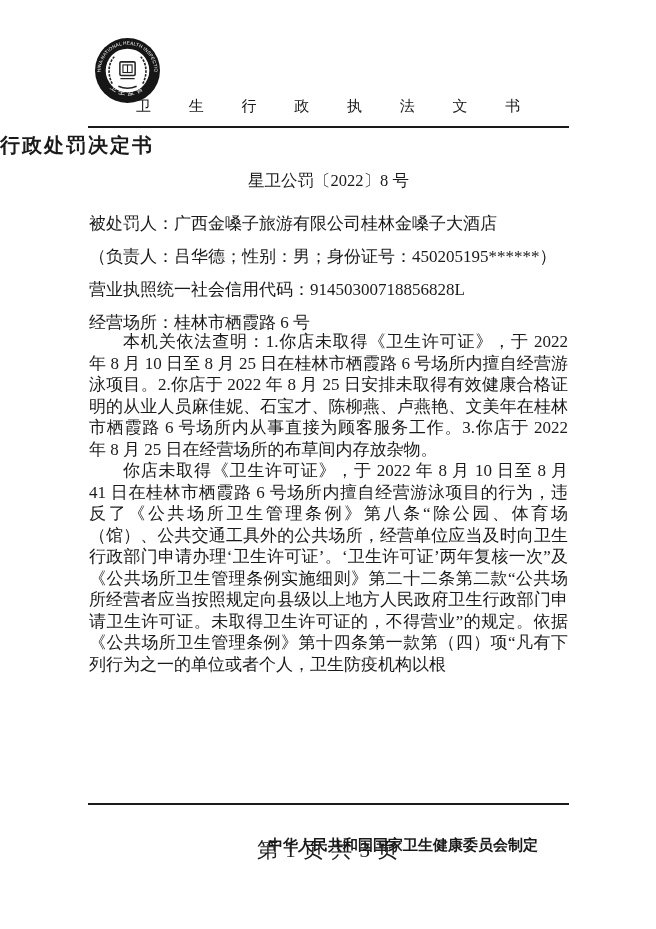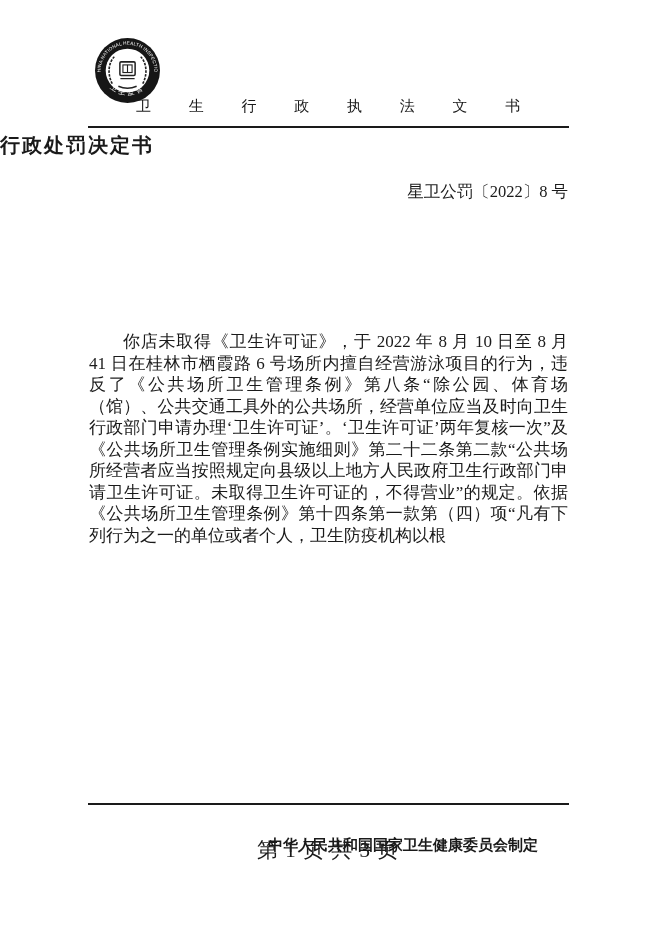--- a/index.html
+++ b/index.html
@@ -13,21 +13,21 @@
     position:absolute;top:97px;left:0;width:100%;text-align:center;
     font-size:15px;letter-spacing:17px;text-indent:17px;white-space:nowrap;
   }
   .header-rule{position:absolute;top:126px;left:88px;width:481px;border-top:2px solid #1a1a1a;height:0;}
   .doc-title{
     position:absolute;top:132px;left:0;width:100%;text-align:left;
     font-size:20px;font-weight:700;letter-spacing:2px;
     font-family:"Liberation Sans","DejaVu Sans",sans-serif;
   }
   .doc-number{
-    position:absolute;top:181px;left:89px;width:479px;text-align:right;
+    position:absolute;top:170px;left:89px;width:479px;text-align:center;
     font-size:16.5px;white-space:nowrap;
   }
   .info{position:absolute;top:207px;left:89px;width:479px;}
   .info-line{line-height:33px;font-size:17px;white-space:nowrap;}
   .body-text{
     position:absolute;top:331px;left:89px;width:479px;
     font-size:17px;line-height:21.5px;text-align:justify;text-justify:inter-ideograph;
   }
   .body-text p{margin:0;text-indent:2em;}
   .footer-rule{position:absolute;top:803px;left:88px;width:481px;border-top:2px solid #1a1a1a;height:0;}
@@ -74,22 +74,29 @@
       </g>
     </svg>
   </div>
 
   <div class="series-title">卫 生 行 政 执 法 文 书</div>
   <div class="header-rule"></div>
   <div class="doc-title">行政处罚决定书</div>
 
   <div class="doc-number">星卫公罚〔2022〕8 号</div>
 
+  <div class="info">
+    <div class="info-line">被处罚人：广西金嗓子旅游有限公司桂林金嗓子大酒店</div>
+    <div class="info-line">（负责人：吕华德；性别：男；身份证号：450205195******）</div>
+    <div class="info-line">营业执照统一社会信用代码：91450300718856828L</div>
+    <div class="info-line">经营场所：桂林市栖霞路 6 号</div>
+  </div>
 
   <div class="body-text">
+    <p>本机关依法查明：1.你店未取得《卫生许可证》，于 2022 年 8 月 10 日至 8 月 25 日在桂林市栖霞路 6 号场所内擅自经营游泳项目。2.你店于 2022 年 8 月 25 日安排未取得有效健康合格证明的从业人员麻佳妮、石宝才、陈柳燕、卢燕艳、文美年在桂林市栖霞路 6 号场所内从事直接为顾客服务工作。3.你店于 2022 年 8 月 25 日在经营场所的布草间内存放杂物。</p>
     <p>你店未取得《卫生许可证》，于 2022 年 8 月 10 日至 8 月 41 日在桂林市栖霞路 6 号场所内擅自经营游泳项目的行为，违反了《公共场所卫生管理条例》第八条“除公园、体育场（馆）、公共交通工具外的公共场所，经营单位应当及时向卫生行政部门申请办理‘卫生许可证’。‘卫生许可证’两年复核一次”及《公共场所卫生管理条例实施细则》第二十二条第二款“公共场所经营者应当按照规定向县级以上地方人民政府卫生行政部门申请卫生许可证。未取得卫生许可证的，不得营业”的规定。依据《公共场所卫生管理条例》第十四条第一款第（四）项“凡有下列行为之一的单位或者个人，卫生防疫机构以根</p>
   </div>
 
   <div class="footer-rule"></div>
   <div class="issuer">中华人民共和国国家卫生健康委员会制定</div>
   <div class="page-info">第 1 页  共 3 页</div>
 
 </div>
 
 </body></html>

